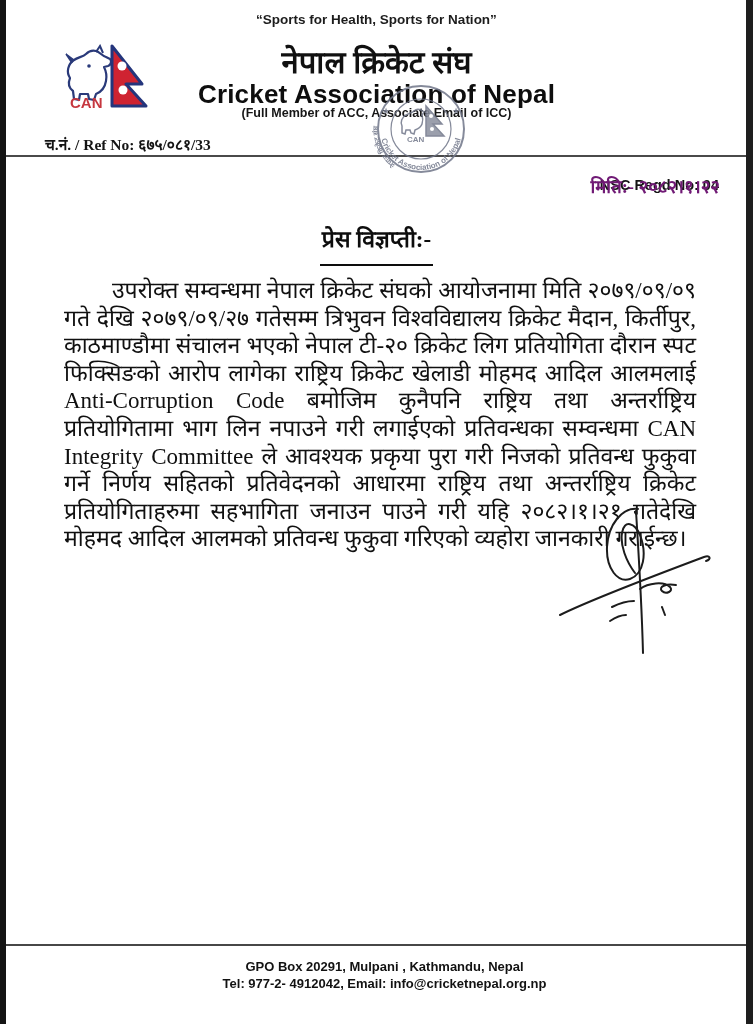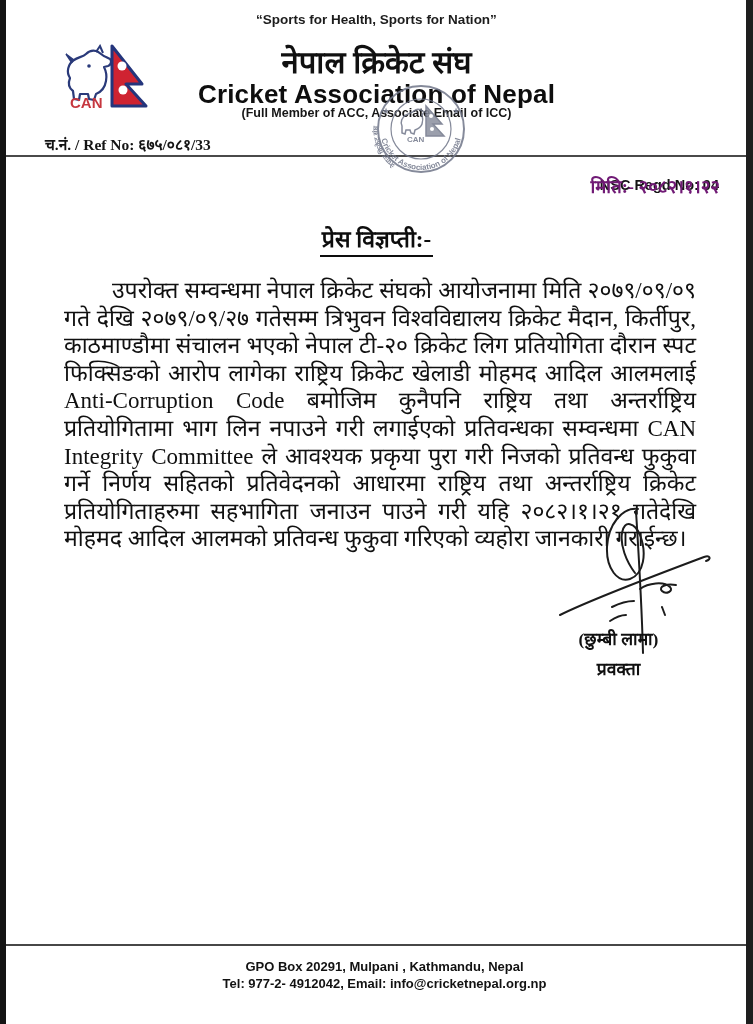--- a/index.html
+++ b/index.html
@@ -66,21 +66,21 @@
     position: absolute; right: 33px; top: 173px;
     font-size: 18.5px; font-weight: bold; color: #701a75;
   }
   .press-title {
     position: absolute; top: 222px; left: 0; width: 100%;
     text-align: center;
     font-size: 23px; font-weight: bold; color: #0d0d0d;
   }
   .press-title span {
     border-bottom: 2.5px solid #0d0d0d;
-    padding: 0 2px 3px 2px;
+    padding: 0 2px 12px 2px;
   }
   .body-paragraph {
     position: absolute; top: 277px; left: 64px; width: 632px;
     font-size: 23px; line-height: 27.6px;
     text-align: justify; text-indent: 48px;
     color: #101010;
   }
   .signature-wrap { position: absolute; left: 552px; top: 503px; width: 170px; height: 158px; }
   .sig-block {
     position: absolute; top: 624px; right: 62px; width: 145px;
@@ -184,24 +184,20 @@
 
         <path d="M88,86 C96,80 112,78 118,84 C122,88 114,92 110,88 C106,84 114,80 124,82"></path>
 
         <path d="M60,104 C68,100 76,98 82,98"></path>
         <path d="M58,118 C64,114 70,112 74,112"></path>
         <path d="M110,104 L113,112"></path>
       </g>
     </svg>
   </div>
 
-  <div class="sig-block">
-    <div>(छुम्बी लामा)</div>
-    <div>प्रवक्ता</div>
-  </div>
 
   <div class="footer-divider"></div>
   <div class="footer">
     <div>GPO Box 20291, Mulpani , Kathmandu, Nepal</div>
     <div>Tel: 977-2- 4912042, Email: info@cricketnepal.org.np</div>
   </div>
 
 </div>
 
 </body></html>

